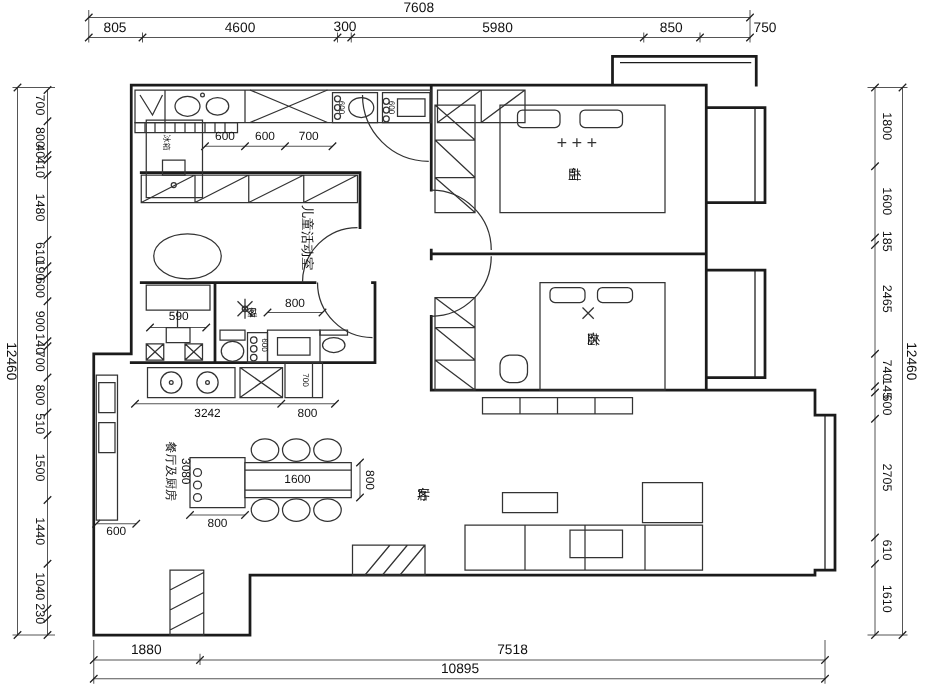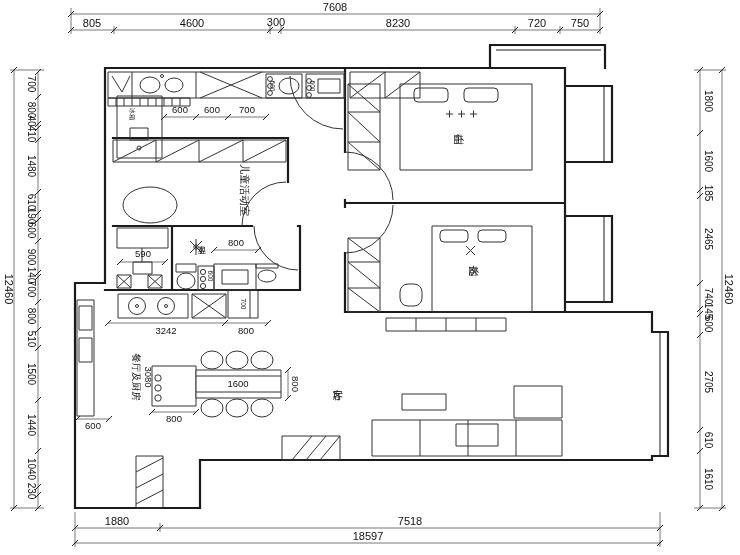--- a/index.html
+++ b/index.html
@@ -158,23 +158,23 @@
              M345,253 A48,48 0 0 0 393,205
              M286,182 A44,44 0 0 0 242,226
              M254,226 A44,44 0 0 0 298,270"></path>
   </g>
 </svg>
 
 <span class="ht" style="left:335px;top:7px">7608</span>
 <span class="ht" style="left:92px;top:23px">805</span>
 <span class="ht" style="left:192px;top:23px">4600</span>
 <span class="ht" style="left:276px;top:22px">300</span>
-<span class="ht" style="left:398px;top:23px">8230</span>
-<span class="ht" style="left:537px;top:23px">720</span>
-<span class="ht" style="left:580px;top:23px">750</span>
+<span class="ht" style="left:398px;top:23px">5980</span>
+<span class="ht" style="left:537px;top:23px">850</span>
+<span class="ht" style="left:612px;top:23px">750</span>
 
 <span class="vt" style="left:8px;top:289px">12460</span>
 <span class="vt f10" style="left:31px;top:84px">700</span>
 <span class="vt f10" style="left:31px;top:110px">800</span>
 <span class="vt f10" style="left:31px;top:121px">40</span>
 <span class="vt f10" style="left:31px;top:134px">410</span>
 <span class="vt f10" style="left:31px;top:166px">1480</span>
 <span class="vt f10" style="left:31px;top:202px">610</span>
 <span class="vt f10" style="left:31px;top:216px">190</span>
 <span class="vt f10" style="left:31px;top:230px">600</span>
@@ -195,21 +195,21 @@
 <span class="vt f10" style="left:708px;top:239px">2465</span>
 <span class="vt f10" style="left:708px;top:296px">740</span>
 <span class="vt f10" style="left:708px;top:311px">145</span>
 <span class="vt f10" style="left:708px;top:324px">600</span>
 <span class="vt f10" style="left:708px;top:382px">2705</span>
 <span class="vt f10" style="left:708px;top:440px">610</span>
 <span class="vt f10" style="left:708px;top:479px">1610</span>
 
 <span class="ht" style="left:117px;top:521px">1880</span>
 <span class="ht" style="left:410px;top:521px">7518</span>
-<span class="ht" style="left:368px;top:536px">18597</span>
+<span class="ht" style="left:368px;top:536px">10895</span>
 
 <span class="ht f9" style="left:180px;top:110px">600</span>
 <span class="ht f9" style="left:212px;top:110px">600</span>
 <span class="ht f9" style="left:247px;top:110px">700</span>
 <span class="vt f7" style="left:272px;top:86px">600</span>
 <span class="vt f7" style="left:312px;top:86px">600</span>
 <span class="ht f9" style="left:143px;top:254px">590</span>
 <span class="ht f9" style="left:236px;top:243px">800</span>
 <span class="vt f7" style="left:210px;top:276px">600</span>
 <span class="vt f7" style="left:243px;top:304px">700</span>

